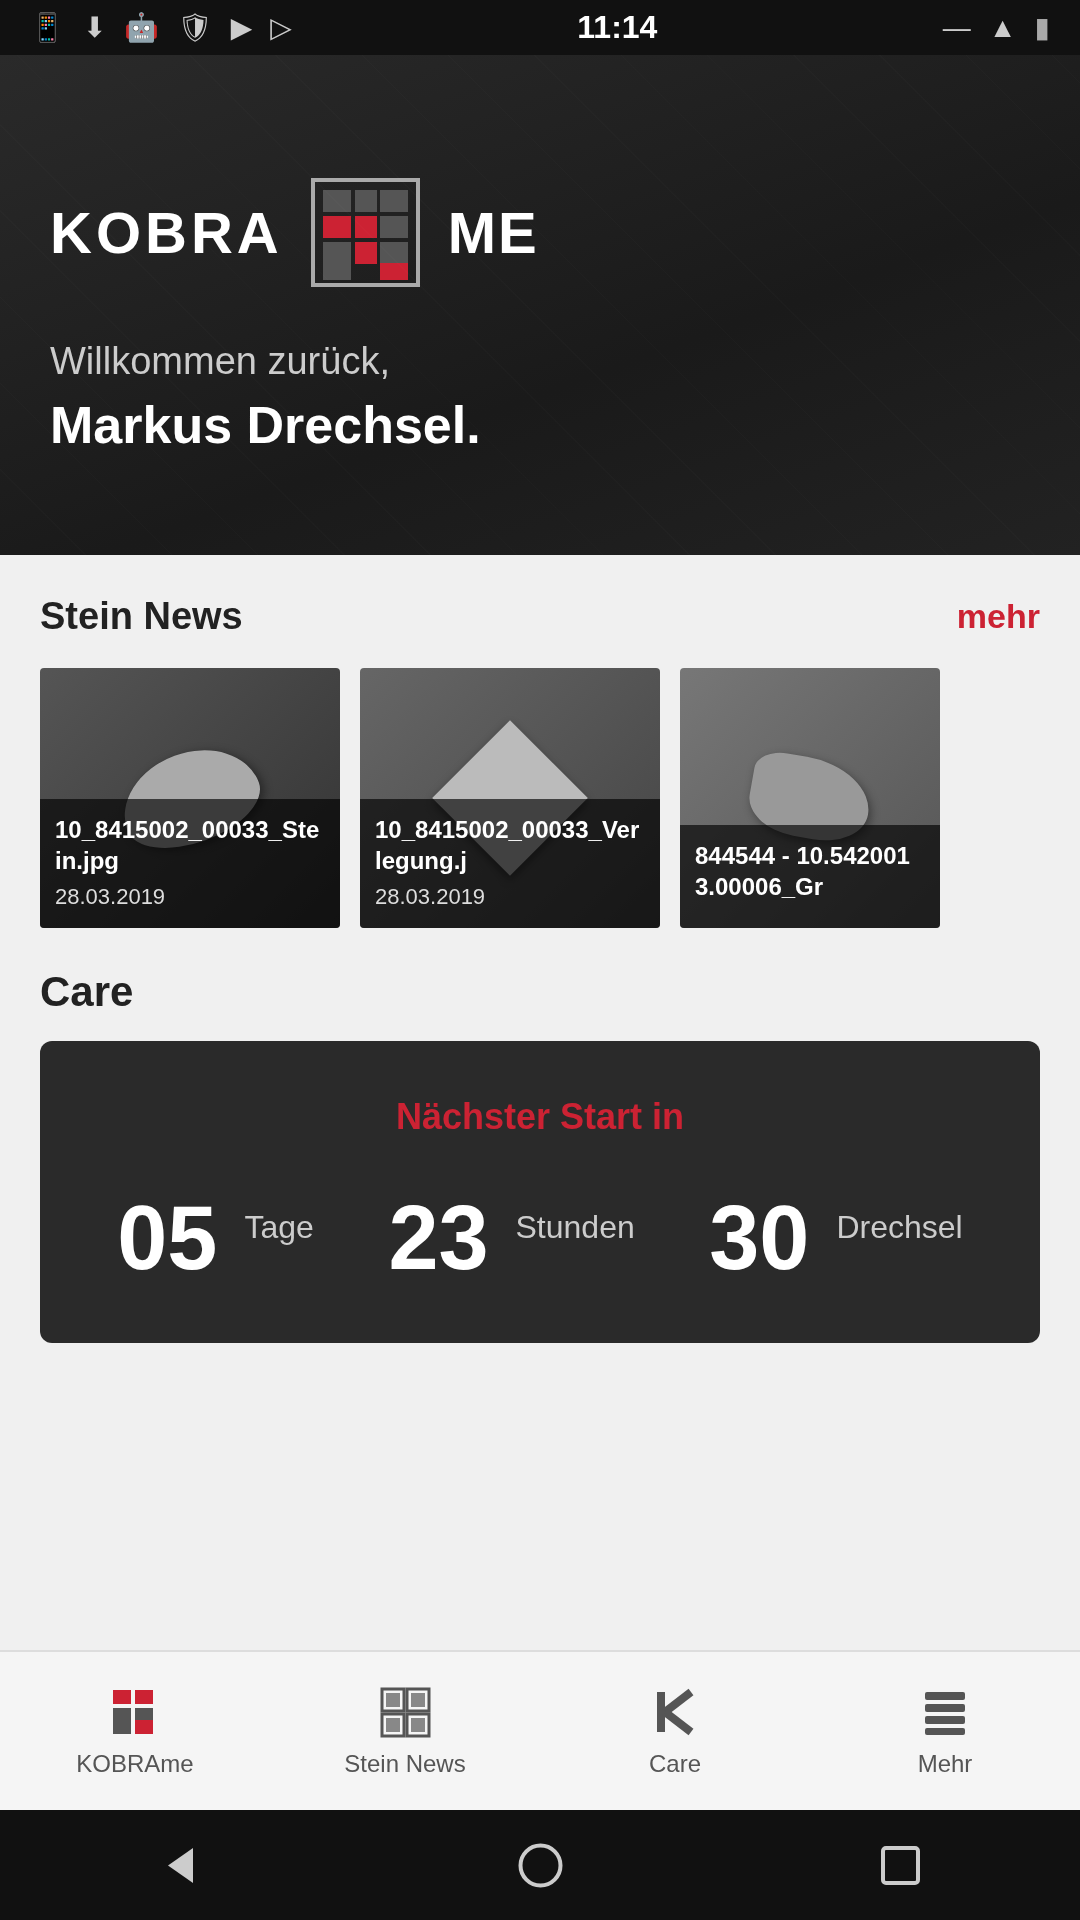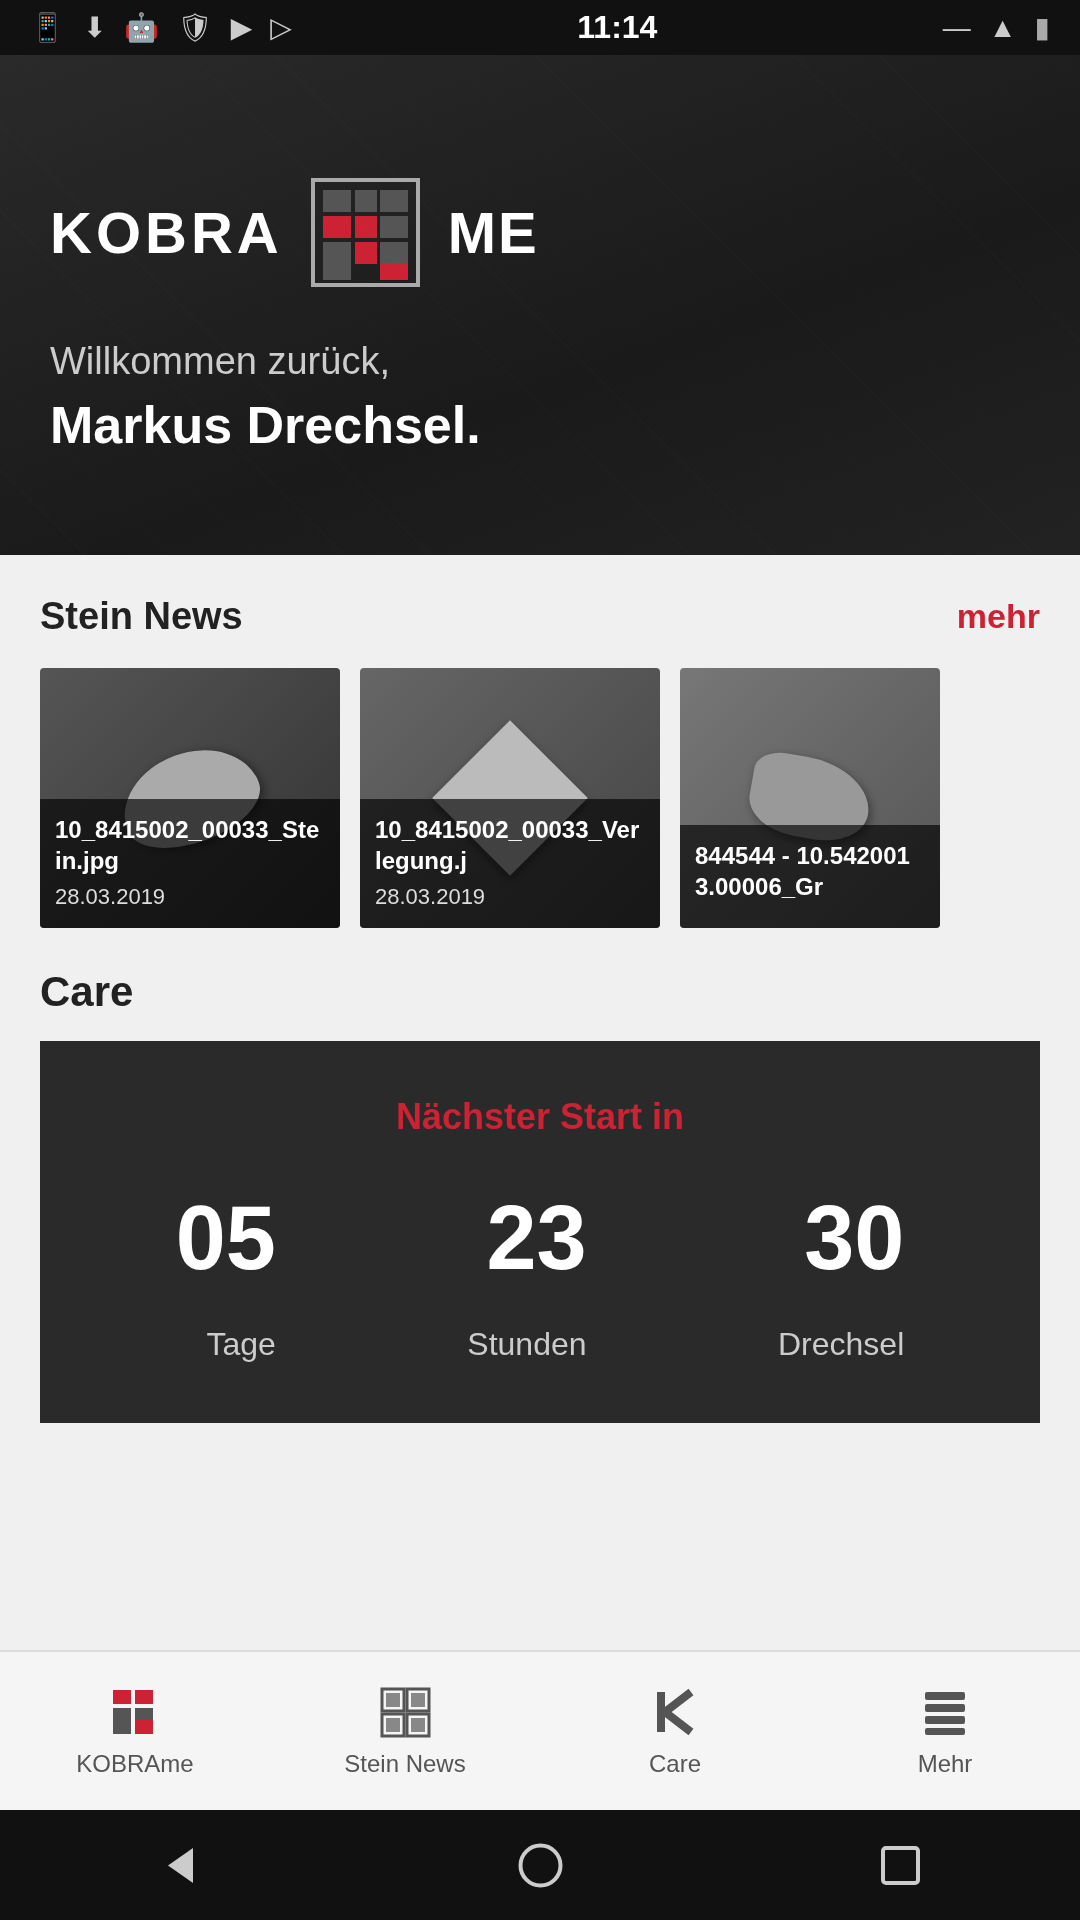--- a/index.html
+++ b/index.html
@@ -205,39 +205,39 @@
       padding: 20px 40px 30px;
     }
     .care-title {
       font-size: 42px;
       font-weight: bold;
       color: #222;
       margin-bottom: 25px;
     }
     .care-card {
       background: #2a2a2a;
-      border-radius: 0;
+      border-radius: 12px;
       padding: 55px 40px 60px;
       text-align: center;
     }
     .care-subtitle {
       font-size: 36px;
       color: #cc2233;
       font-weight: bold;
       margin-bottom: 55px;
     }
     .countdown-row {
       display: flex;
       justify-content: space-around;
       align-items: flex-end;
     }
     .countdown-item {
       display: flex;
-      flex-direction: column;
-      align-items: flex-end;
+      flex-direction: row;
+      align-items: flex-start;
       gap: 27px;
     }
     .countdown-number {
       font-size: 90px;
       font-weight: bold;
       color: #fff;
       line-height: 1;
     }
     .countdown-label {
       font-size: 32px;

